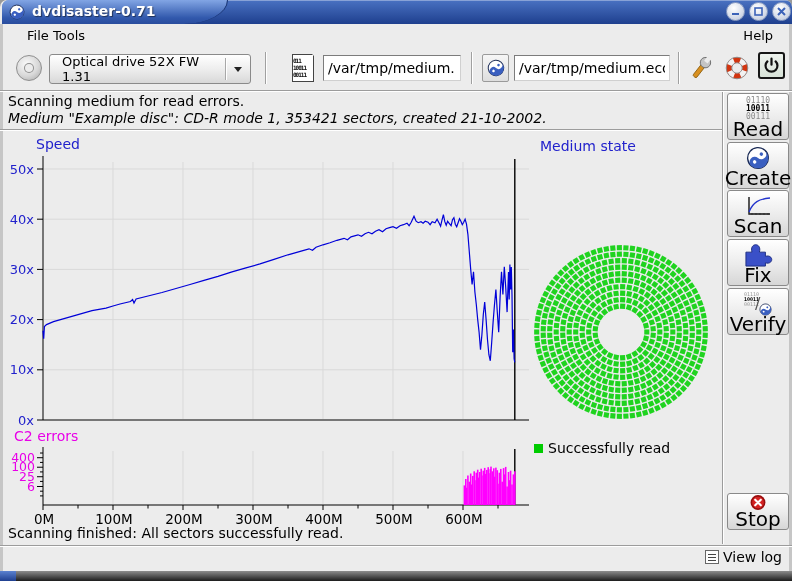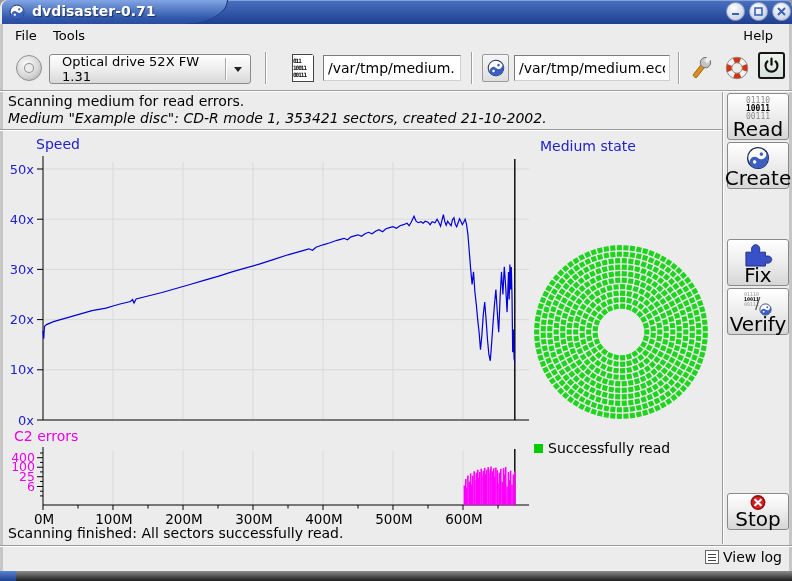--- a/index.html
+++ b/index.html
@@ -29,21 +29,21 @@
   
   .body-frame{position:absolute;left:0;top:24px;width:792px;height:547px;
     background:#ececec;border-left:3px solid #c6c6c6;border-right:3px solid #c6c6c6;}
   .bottom-frame{position:absolute;left:0;bottom:0;width:792px;height:10px;
     background:linear-gradient(#8c8c8c,#1c1c1c);}
   .corner-blue{position:absolute;left:0;bottom:0;width:16px;height:10px;
     background:linear-gradient(#5b82d0,#1f3f8f);}
   
   .menubar{position:absolute;left:3px;top:24px;width:786px;height:22px;background:#ececec;}
   .menu-item{position:absolute;top:3px;padding:1px 6px;}
-  .menu-file{left:6px;} .menu-tools{left:44px;} .menu-help{right:10px;}
+  .menu-file{left:18px;} .menu-tools{left:44px;} .menu-help{right:10px;}
   
   .toolbar{position:absolute;left:3px;top:46px;width:786px;height:44px;background:#ececec;}
   .tb-sep{position:absolute;top:6px;width:2px;height:32px;
     border-left:1px solid #a0a0a0;border-right:1px solid #ffffff;}
   .cd-button{position:absolute;left:9px;top:5px;width:34px;height:34px;
     display:flex;align-items:center;justify-content:center;}
   .cd-disc{width:26px;height:26px;border-radius:50%;
     background:radial-gradient(circle at 40% 35%,#fbfbfb,#d8d8d8 55%,#a6a6a6);
     border:1px solid #8f8f8f;position:relative;}
   .cd-hole{position:absolute;left:8px;top:8px;width:8px;height:8px;border-radius:50%;
@@ -898,20 +898,28 @@
       <div>00111</div>
     </div>
     <span class="lbl">Read</span>
   </div>
   <div class="side-btn" style="top:142px">
     <svg width="24" height="24" viewBox="-11 -11 22 22">
       <use href="#yy" transform="rotate(40)"></use>
     </svg>
     <span class="lbl">Create</span>
   </div>
+  <div class="side-btn" style="top:190px">
+    <svg width="28" height="23" viewBox="0 0 28 23">
+      <path d="M5,2 V19 H26" fill="none" stroke="#000" stroke-width="1.3"></path>
+      <path d="M5,19 H26" stroke="#555" stroke-width="1" stroke-dasharray="2 2"></path>
+      <path d="M5,17 C9,7 15,4 26,3" fill="none" stroke="#2233cc" stroke-width="1.4"></path>
+    </svg>
+    <span class="lbl">Scan</span>
+  </div>
   <div class="side-btn" style="top:239px">
     <svg width="30" height="26" viewBox="0 0 32 28">
       <path d="M3,12 H9.5 C8,7 10.5,4 13.5,4 C16.5,4 19,7 17.5,12 H24 V16.5
                C28.2,15.2 30.8,17.6 30.8,20 C30.8,22.4 28.2,24.8 24,23.5 V27 H3 Z" fill="#3a50c8" stroke="#1a2a80" stroke-width="1"></path>
     </svg>
     <span class="lbl">Fix</span>
   </div>
   <div class="side-btn" style="top:288px">
     <div class="verify-ico">
       <div class="verify-bin">

